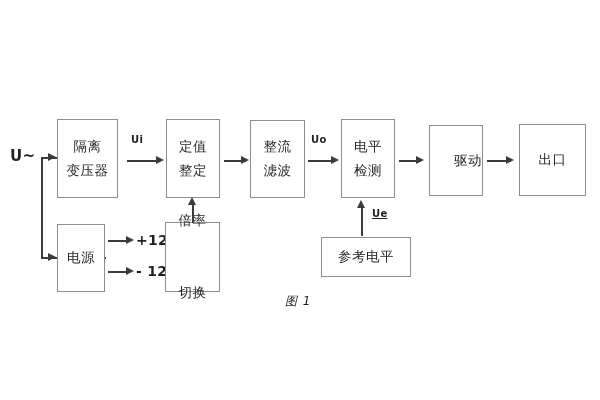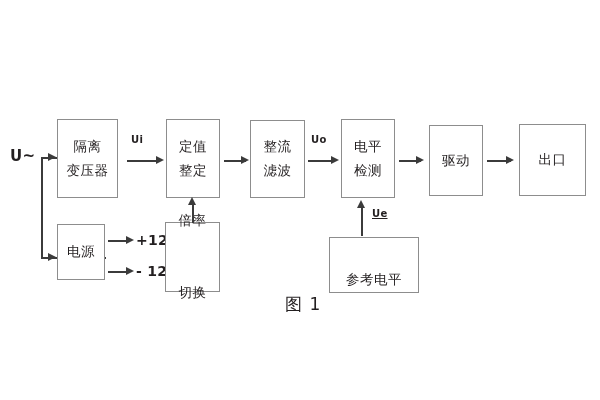--- a/index.html
+++ b/index.html
@@ -56,23 +56,24 @@
     border-left: 8px solid #3b3b3b;
   }
   .arrowhead.up {
     border-left: 4.5px solid transparent;
     border-right: 4.5px solid transparent;
     border-bottom: 8px solid #3b3b3b;
   }
   .caption {
     position: absolute;
     color: #231f20;
-    font-size: 17px;
+    font-size: 12px;
     letter-spacing: 1px;
     white-space: nowrap;
+    font-style: italic;
   }
 </style>
 </head>
 <body>
 
 <div id="canvas">
 
   <div class="label bold" style="left:10px; top:147px; font-size:15px;">U~</div>
 
   <div class="wire h" style="left:41px; top:157px; width:65px;"></div>
@@ -108,32 +109,32 @@
   <div class="arrowhead right" style="left:331px; top:156px;"></div>
 
   <div class="block" style="left:341px; top:119px; width:54px; height:79px;">
     <span class="ln">电平</span>
     <span class="ln">检测</span>
   </div>
 
   <div class="wire h" style="left:399px; top:160px; width:22px;"></div>
   <div class="arrowhead right" style="left:416px; top:156px;"></div>
 
-  <div class="block" style="left:429px; top:125px; width:54px; height:71px;">
+  <div class="block" style="left:429px; top:125px; width:54px; height:71px;align-items:flex-end;">
     <span class="ln">驱动</span>
   </div>
 
   <div class="wire h" style="left:487px; top:160px; width:24px;"></div>
   <div class="arrowhead right" style="left:506px; top:156px;"></div>
 
   <div class="block" style="left:519px; top:124px; width:67px; height:72px;">
     <span class="ln">出口</span>
   </div>
 
-  <div class="block" style="left:57px; top:224px; width:48px; height:56px;">
+  <div class="block" style="left:57px; top:224px; width:48px; height:68px;">
     <span class="ln">电源</span>
   </div>
 
   <div class="wire h" style="left:108px; top:240px; width:22px;"></div>
   <div class="arrowhead right" style="left:126px; top:236px;"></div>
   <div class="label bold" style="left:136px; top:232px; font-size:14px;">+12V</div>
 
   <div class="wire h" style="left:108px; top:271px; width:22px;"></div>
   <div class="arrowhead right" style="left:126px; top:267px;"></div>
   <div class="label bold" style="left:136px; top:263px; font-size:14px;">- 12V</div>
@@ -143,19 +144,19 @@
     <span class="ln">切换</span>
   </div>
 
   <div class="wire v" style="left:192px; top:203px; height:20px;"></div>
   <div class="arrowhead up" style="left:188px; top:197px;"></div>
 
   <div class="wire v" style="left:361px; top:207px; height:29px;"></div>
   <div class="arrowhead up" style="left:357px; top:200px;"></div>
   <div class="label bold" style="left:372px; top:208px;text-decoration:underline;">Ue</div>
 
-  <div class="block" style="left:329px; top:237px; width:90px; height:56px;justify-content:flex-end;">
+  <div class="block" style="left:321px; top:237px; width:90px; height:40px;">
     <span class="ln">参考电平</span>
   </div>
 
   <div class="caption" style="left:285px; top:293px;">图 1</div>
 
 </div>
 
 </body></html>

